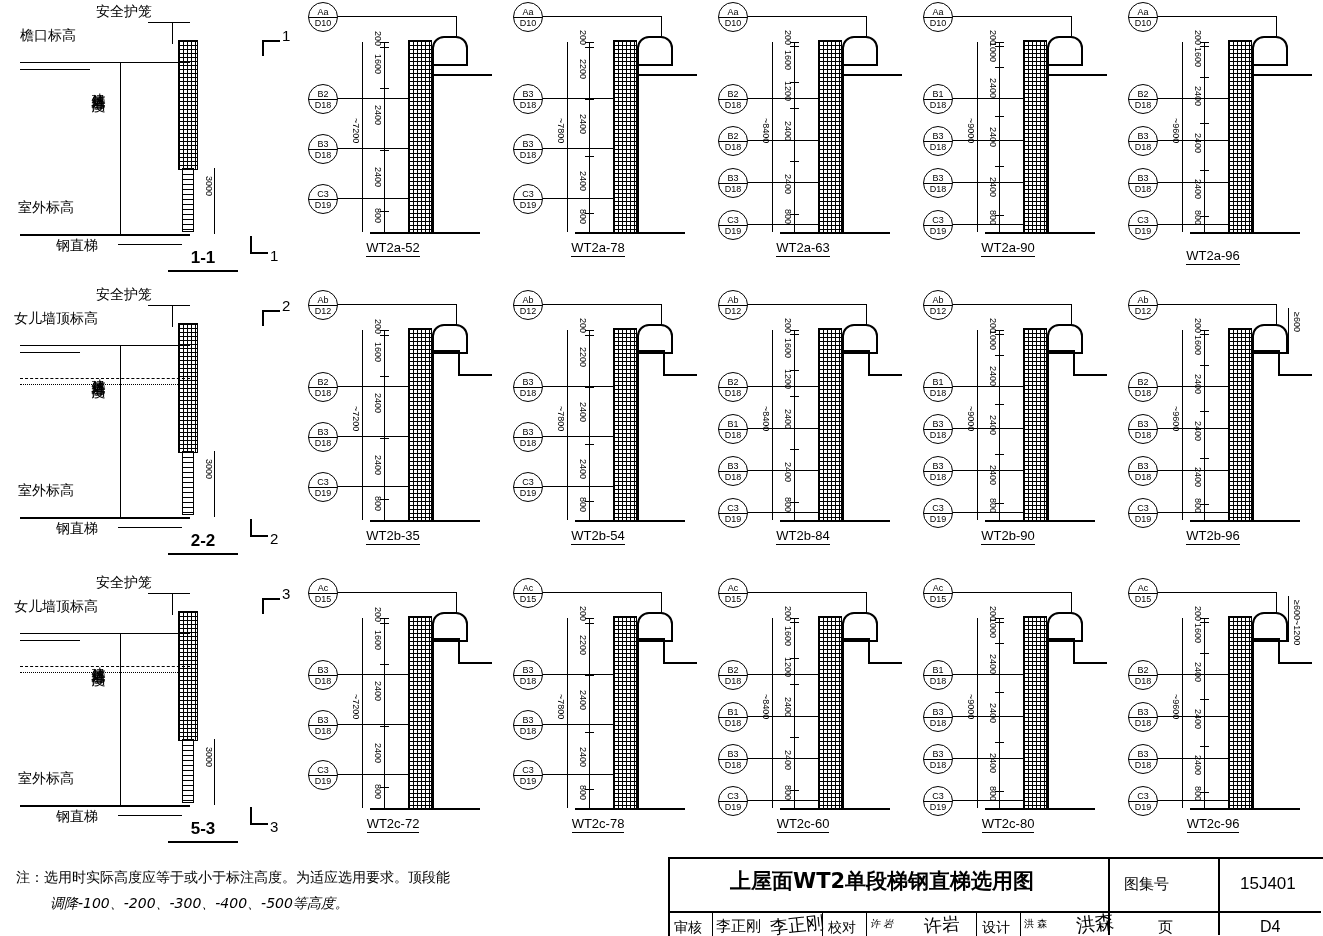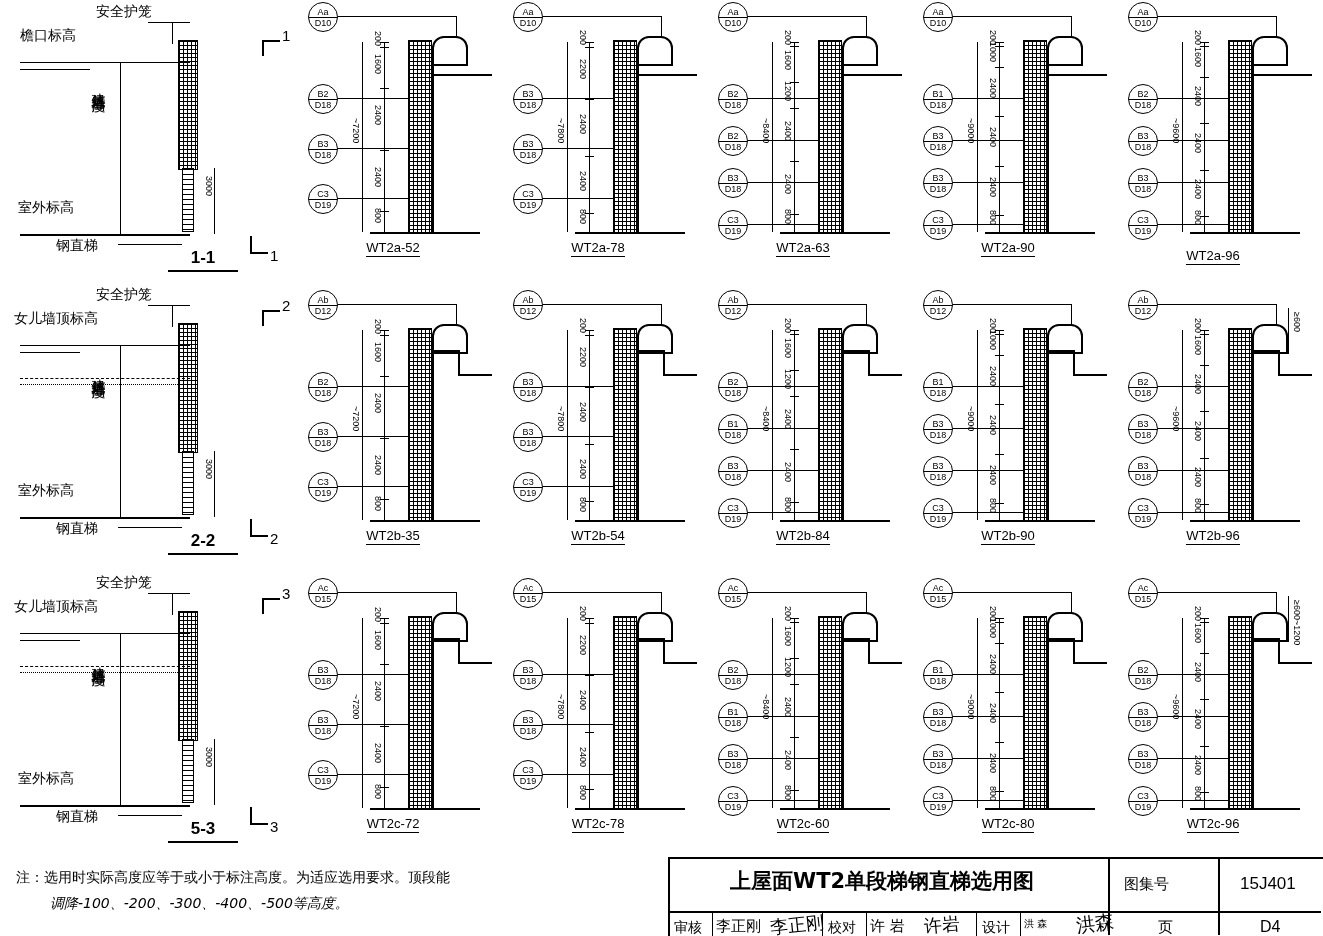--- a/index.html
+++ b/index.html
@@ -979,21 +979,21 @@
 
     <div class="tbl" style="left:712px;top:911px;width:1px;height:25px;"></div>
     <div class="tbl" style="left:822px;top:911px;width:1px;height:25px;"></div>
     <div class="tbl" style="left:866px;top:911px;width:1px;height:25px;"></div>
     <div class="tbl" style="left:976px;top:911px;width:1px;height:25px;"></div>
     <div class="tbl" style="left:1020px;top:911px;width:1px;height:25px;"></div>
 
     <div class="txt cn" style="left:674px;top:920px;font-size:14px;">审核</div>
     <div class="txt cn" style="left:716px;top:919px;font-size:15px;">李正刚</div>
     <div class="txt cn" style="left:828px;top:920px;font-size:14px;">校对</div>
-    <div class="txt cn" style="left:870px;top:919px;font-size:15px;">许 岩</div>
+    <div class="txt cn" style="left:870px;top:919px;font-size:10px;font-style:italic;">许 岩</div>
     <div class="txt cn" style="left:982px;top:920px;font-size:14px;">设计</div>
     <div class="txt cn" style="left:1024px;top:919px;font-size:10px;">洪  森</div>
 
     <div class="txt cn" style="left:770px;top:916px;font-size:18px;font-family:'DejaVu Serif',serif;transform:rotate(-6deg);">李正刚</div>
     <div class="txt cn" style="left:924px;top:916px;font-size:18px;font-family:'DejaVu Serif',serif;transform:rotate(-5deg);">许岩</div>
     <div class="txt cn" style="left:1076px;top:914px;font-size:19px;font-family:'DejaVu Serif',serif;transform:rotate(-7deg);">洪森</div>
   </div>
 
 </div>
 

